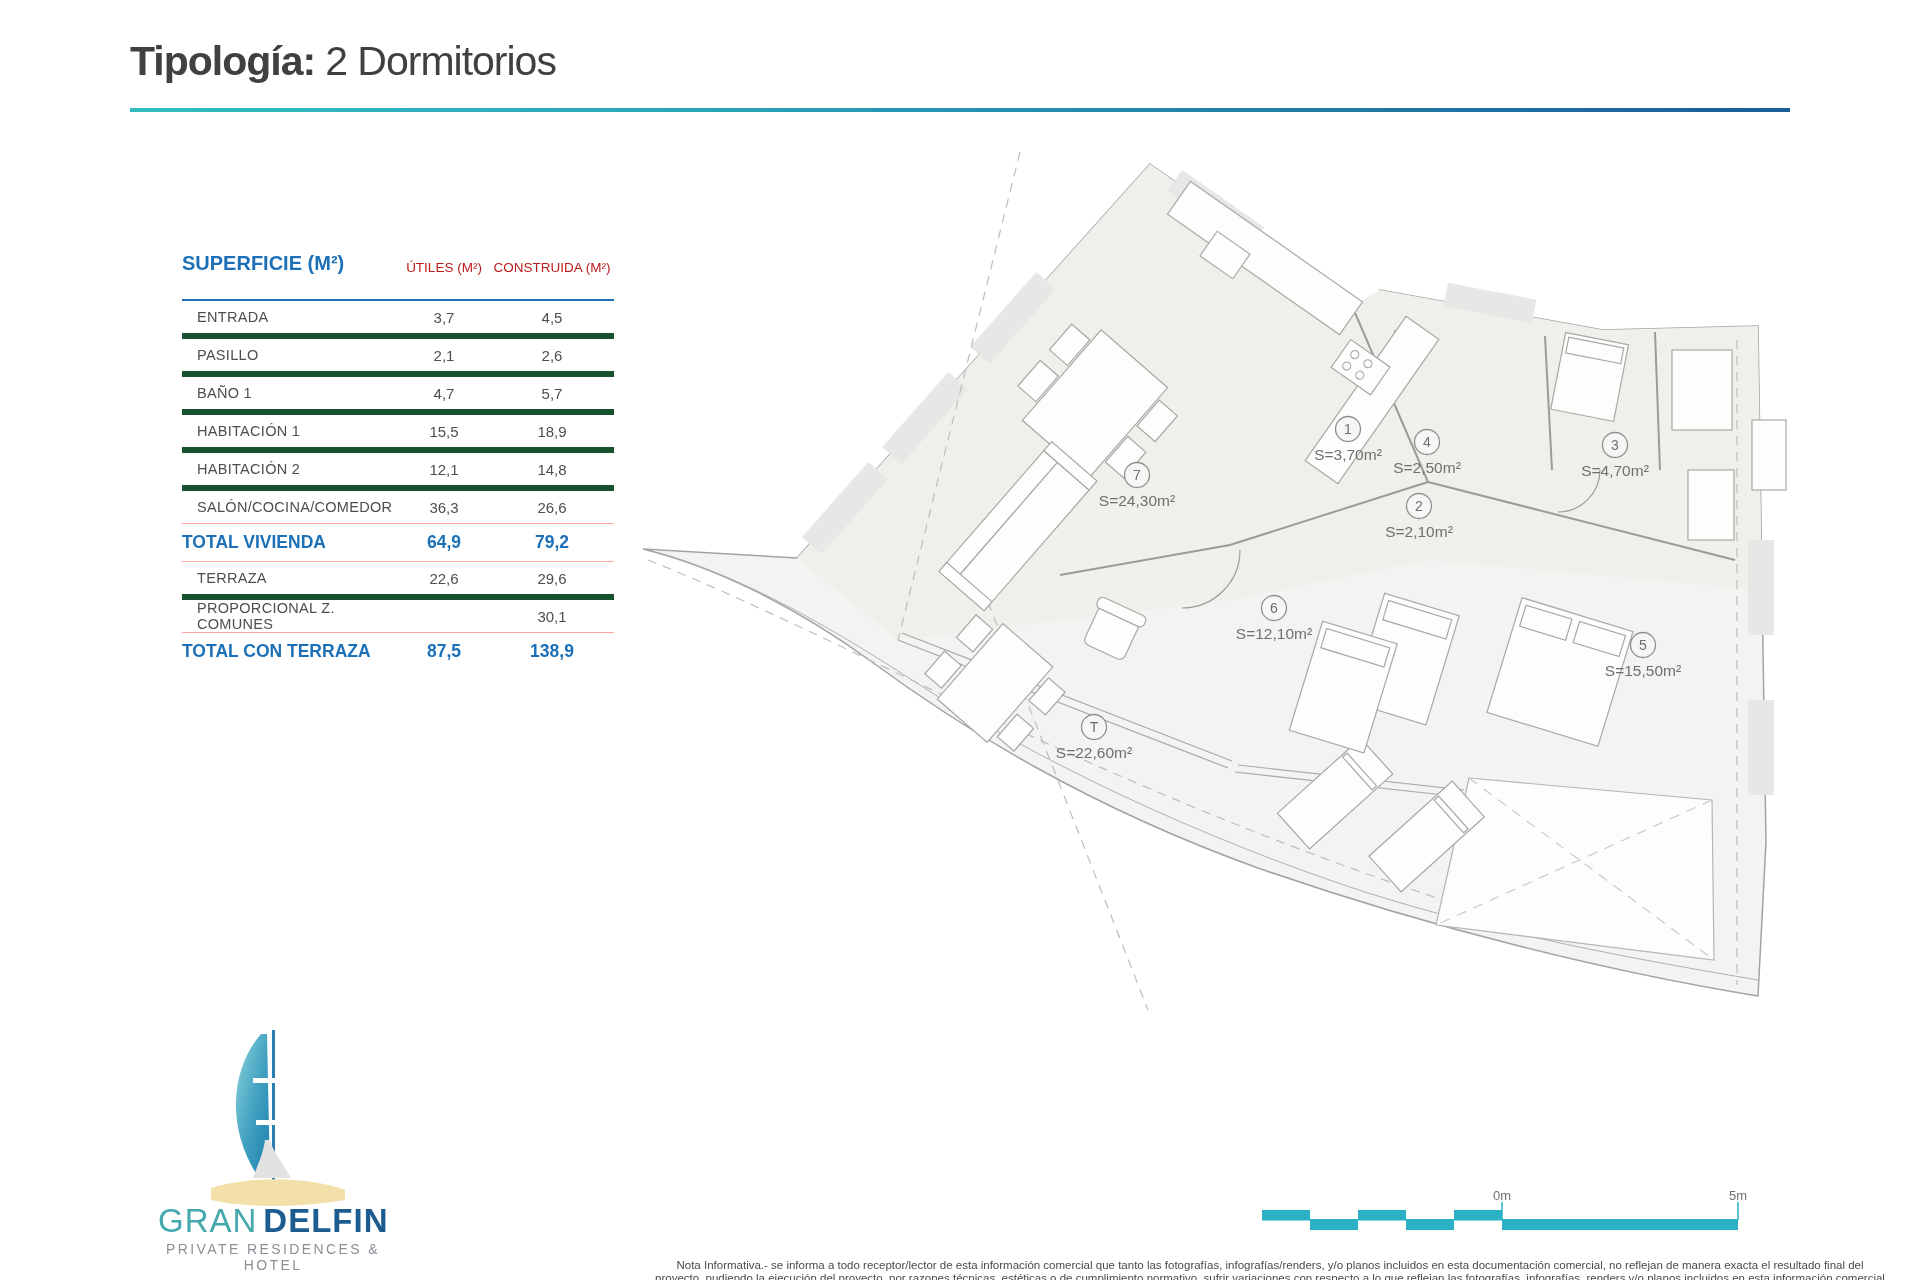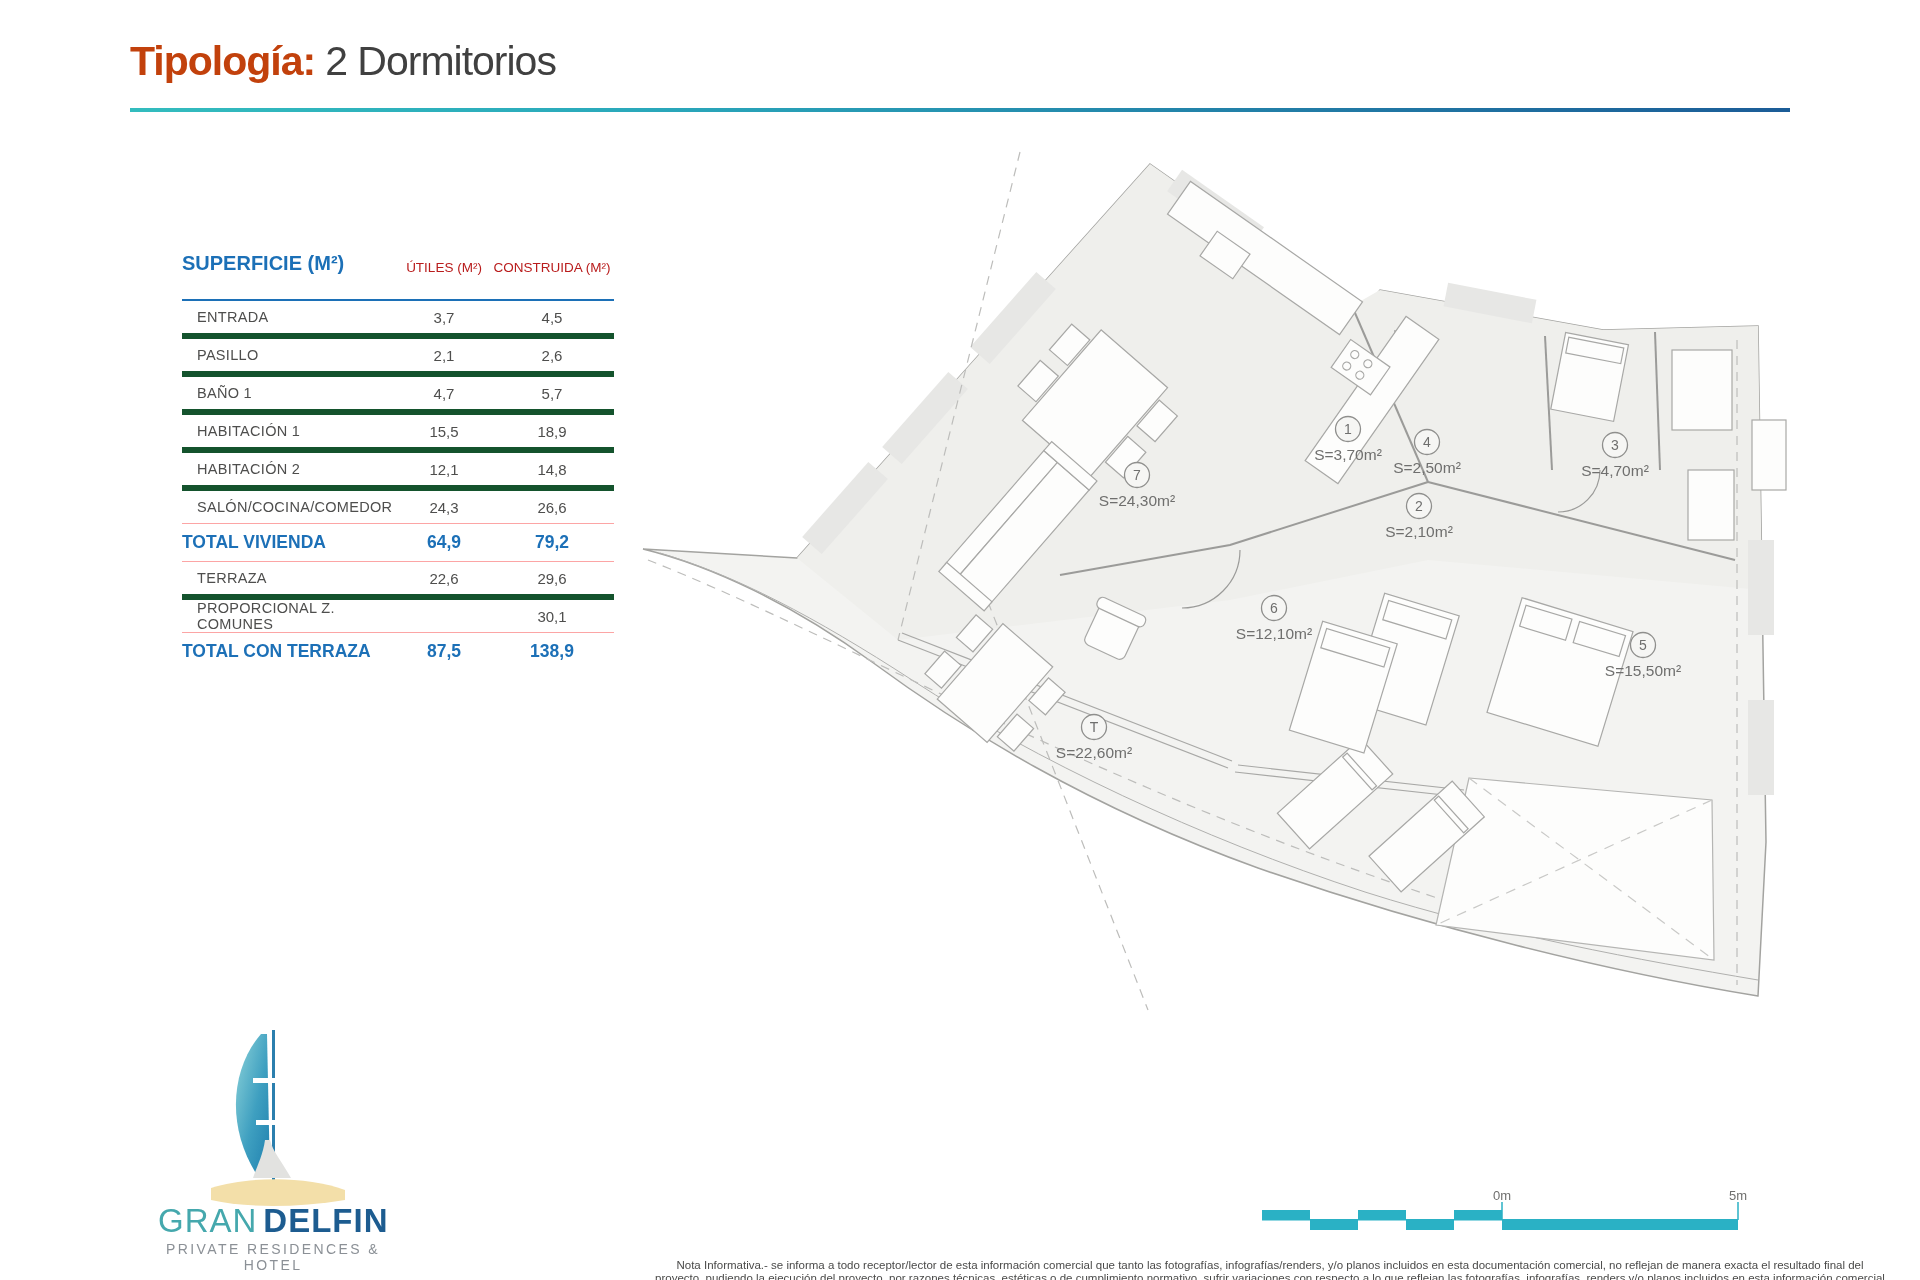--- a/index.html
+++ b/index.html
@@ -8,21 +8,21 @@
     background:#ffffff;
     font-family:"Liberation Sans", sans-serif;
     -webkit-font-smoothing:antialiased;
   }
   
   .page-title{
     position:absolute;left:130px;top:38px;
     font-size:41px;letter-spacing:-1px;color:#3f3f3e;
     font-stretch:condensed;
   }
-  .page-title .t-label{font-weight:700;color:#c2410c;}
+  .page-title .t-label{font-weight:700;color:#404040;}
   .page-title .t-value{font-weight:400;color:#404040;margin-left:10px;}
   .title-underline{
     position:absolute;left:130px;top:108px;width:1660px;height:4px;
     background:linear-gradient(90deg,#33bcbe 0%,#2aa9bb 30%,#1b5c97 100%);
   }
   
   .surface-table{
     position:absolute;left:182px;top:252px;width:432px;
     font-stretch:condensed;
   }
@@ -100,21 +100,21 @@
         <span class="r-val">15,5</span>
         <span class="r-val">18,9</span>
       </div>
       <div class="t-grid t-row rule-gray">
         <span class="r-label">HABITACIÓN 2</span>
         <span class="r-val">12,1</span>
         <span class="r-val">14,8</span>
       </div>
       <div class="t-grid t-row rule-gray">
         <span class="r-label">SALÓN/COCINA/COMEDOR</span>
-        <span class="r-val">24,3</span>
+        <span class="r-val">36,3</span>
         <span class="r-val">26,6</span>
       </div>
       <div class="t-grid t-row rule-blue total">
         <span class="r-label">TOTAL VIVIENDA</span>
         <span class="r-val">64,9</span>
         <span class="r-val">79,2</span>
       </div>
       <div class="t-grid t-row rule-blue">
         <span class="r-label">TERRAZA</span>
         <span class="r-val">22,6</span>

